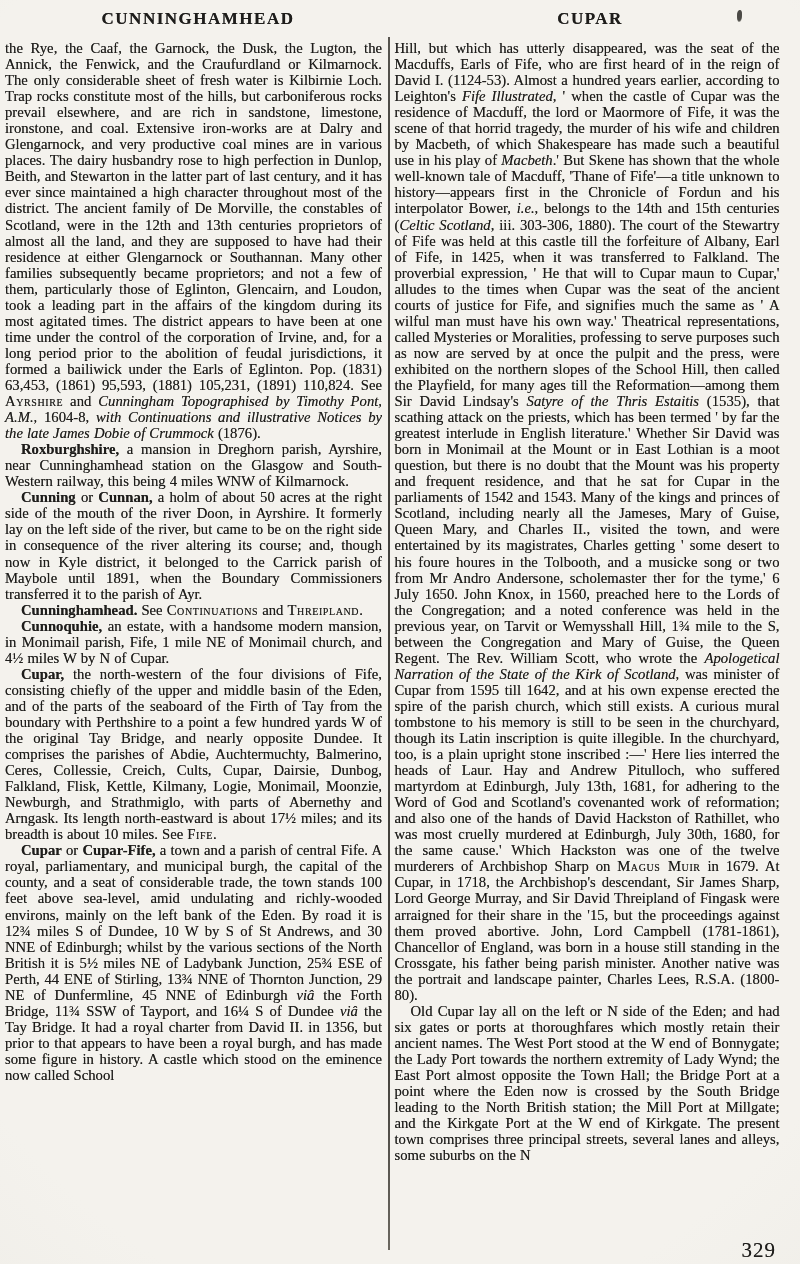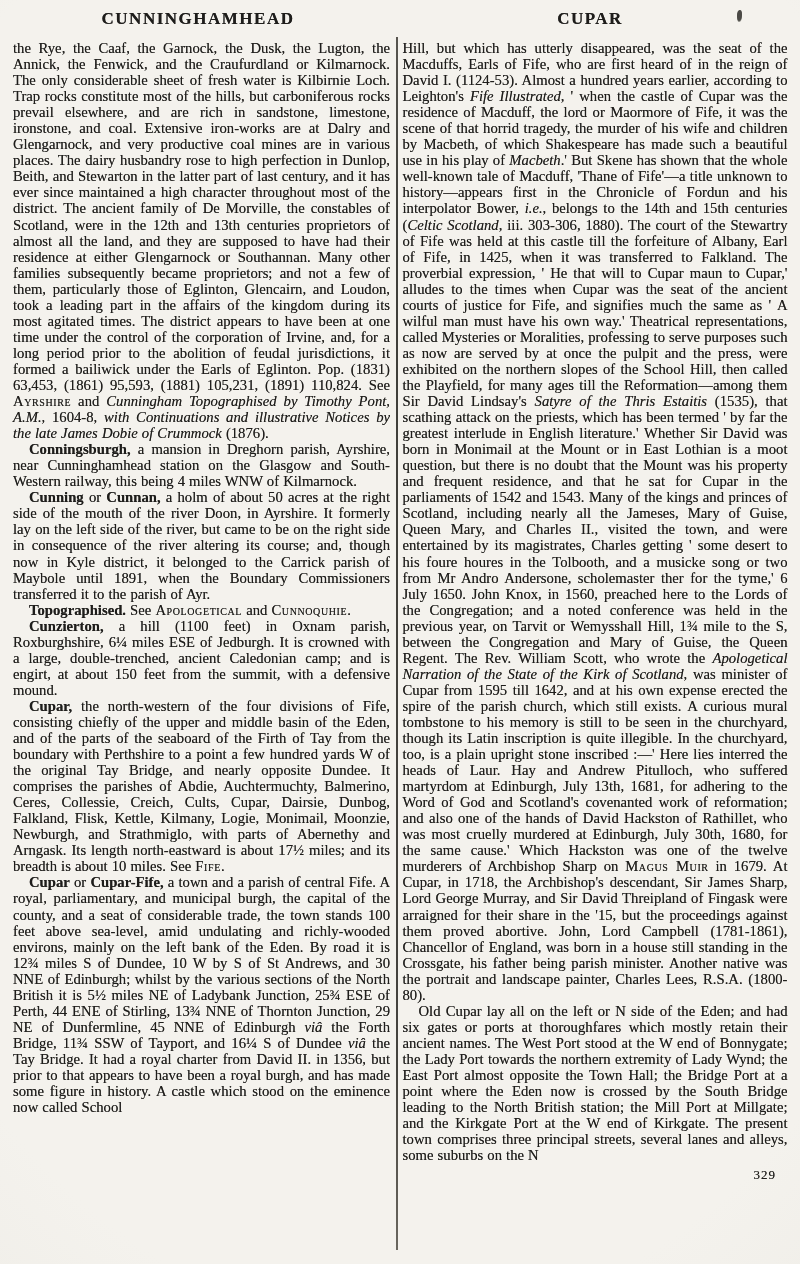--- a/index.html
+++ b/index.html
@@ -25,21 +25,21 @@
   }
   .running-head.left { left: 0; width: 396px; }
   .running-head.right { left: 400px; width: 380px; }
   .ink-spot {
     position: absolute; left: 737px; top: 10px;
     width: 5px; height: 11px; border-radius: 50% 40% 55% 45%;
     background: #4b4a46;
     box-shadow: 0 1px 0 rgba(70,70,65,0.6);
   }
   .columns {
-    position: absolute; top: 40px; left: 13px;
+    position: absolute; top: 40px; left: 5px;
     width: 780px; height: 1216px;
     display: flex;
   }
   .col {
     font-size: 14.7px; line-height: 16.05px;
     text-align: justify;
     text-shadow: 0 0 0.45px rgba(25,25,22,0.65);
     word-spacing: 0.4px;
   }
   .col-left { width: 377px; }
@@ -48,44 +48,44 @@
     width: 1.5px; flex-shrink: 0;
     margin: -3px 5px 6px 6px;
     background: linear-gradient(#57554f, #3f3e3a 15%, #45433e 85%, #6a675f);
   }
   .para { margin: 0; }
   .para.indent { text-indent: 16px; }
   .b { font-weight: bold; }
   .i { font-style: italic; }
   .sc { font-variant: small-caps; letter-spacing: 0.6px; }
   .page-number {
-    position: absolute; right: 24px; top: 1167px;
-    font-size: 13px; letter-spacing: 1px;
+    position: absolute; right: 24px; top: 1238px;
+    font-size: 21px; letter-spacing: 1px;
     text-shadow: 0 0 0.45px rgba(25,25,22,0.65);
   }
 </style>
 </head>
 <body>
 
 <div class="scan-page">
 
   <div class="running-heads">
     <div class="running-head left">CUNNINGHAMHEAD</div>
     <div class="running-head right">CUPAR</div>
   </div>
 
   <div class="ink-spot"></div>
 
   <div class="columns">
     <div class="col col-left">
         <p class="para">the Rye, the Caaf, the Garnock, the Dusk, the Lugton, the Annick, the Fenwick, and the Craufurdland or Kilmarnock.  The only considerable sheet of fresh water is Kilbirnie Loch.  Trap rocks constitute most of the hills, but carboniferous rocks prevail elsewhere, and are rich in sandstone, limestone, ironstone, and coal. Extensive iron-works are at Dalry and Glengarnock, and very productive coal mines are in various places.  The dairy husbandry rose to high perfection in Dunlop, Beith, and Stewarton in the latter part of last century, and it has ever since maintained a high character throughout most of the district.  The ancient family of De Morville, the constables of Scotland, were in the 12th and 13th centuries proprietors of almost all the land, and they are supposed to have had their residence at either Glengarnock or Southannan.  Many other families subsequently became proprietors; and not a few of them, particularly those of Eglinton, Glencairn, and Loudon, took a leading part in the affairs of the kingdom during its most agitated times.  The district appears to have been at one time under the control of the corporation of Irvine, and, for a long period prior to the abolition of feudal jurisdictions, it formed a bailiwick under the Earls of Eglinton.  Pop. (1831) 63,453, (1861) 95,593, (1881) 105,231, (1891) 110,824.  See <span class="sc">Ayrshire</span> and <span class="i">Cunningham Topographised by Timothy Pont, A.M.,</span> 1604-8, <span class="i">with Continuations and illustrative Notices by the late James Dobie of Crummock</span> (1876).</p>
-        <p class="para indent"><span class="b">Conningsburgh,</span> a mansion in Dreghorn parish, Ayrshire, near Cunninghamhead station on the Glasgow and South-Western railway, this being 4 miles WNW of Kilmarnock.</p>
+        <p class="para indent"><span class="b">Roxburghshire,</span> a mansion in Dreghorn parish, Ayrshire, near Cunninghamhead station on the Glasgow and South-Western railway, this being 4 miles WNW of Kilmarnock.</p>
         <p class="para indent"><span class="b">Cunning</span> or <span class="b">Cunnan,</span> a holm of about 50 acres at the right side of the mouth of the river Doon, in Ayrshire. It formerly lay on the left side of the river, but came to be on the right side in consequence of the river altering its course; and, though now in Kyle district, it belonged to the Carrick parish of Maybole until 1891, when the Boundary Commissioners transferred it to the parish of Ayr.</p>
-        <p class="para indent"><span class="b">Topographised.</span>  See <span class="sc">Apologetical</span> and <span class="sc">Cunnoquhie</span>.</p>
-        <p class="para indent"><span class="b">Cunzierton,</span> a hill (1100 feet) in Oxnam parish, Roxburghshire, 6¼ miles ESE of Jedburgh.  It is crowned with a large, double-trenched, ancient Caledonian camp; and is engirt, at about 150 feet from the summit, with a defensive mound.</p>
+        <p class="para indent"><span class="b">Cunninghamhead.</span>  See <span class="sc">Continuations</span> and <span class="sc">Threipland</span>.</p>
+        <p class="para indent"><span class="b">Cunnoquhie,</span> an estate, with a handsome modern mansion, in Monimail parish, Fife, 1 mile NE of Monimail church, and 4½ miles W by N of Cupar.</p>
         <p class="para indent"><span class="b">Cupar,</span> the north-western of the four divisions of Fife, consisting chiefly of the upper and middle basin of the Eden, and of the parts of the seaboard of the Firth of Tay from the boundary with Perthshire to a point a few hundred yards W of the original Tay Bridge, and nearly opposite Dundee.  It comprises the parishes of Abdie, Auchtermuchty, Balmerino, Ceres, Collessie, Creich, Cults, Cupar, Dairsie, Dunbog, Falkland, Flisk, Kettle, Kilmany, Logie, Monimail, Moonzie, Newburgh, and Strathmiglo, with parts of Abernethy and Arngask.  Its length north-eastward is about 17½ miles; and its breadth is about 10 miles.  See <span class="sc">Fife</span>.</p>
         <p class="para indent"><span class="b">Cupar</span> or <span class="b">Cupar-Fife,</span> a town and a parish of central Fife.  A royal, parliamentary, and municipal burgh, the capital of the county, and a seat of considerable trade, the town stands 100 feet above sea-level, amid undulating and richly-wooded environs, mainly on the left bank of the Eden.  By road it is 12¾ miles S of Dundee, 10 W by S of St Andrews, and 30 NNE of Edinburgh; whilst by the various sections of the North British it is 5½ miles NE of Ladybank Junction, 25¾ ESE of Perth, 44 ENE of Stirling, 13¾ NNE of Thornton Junction, 29 NE of Dunfermline, 45 NNE of Edinburgh <span class="i">viâ</span> the Forth Bridge, 11¾ SSW of Tayport, and 16¼ S of Dundee <span class="i">viâ</span> the Tay Bridge.  It had a royal charter from David II. in 1356, but prior to that appears to have been a royal burgh, and has made some figure in history. A castle which stood on the eminence now called School</p>
       </div>
     <div class="col-divider"></div>
     <div class="col col-right">
         <p class="para">Hill, but which has utterly disappeared, was the seat of the Macduffs, Earls of Fife, who are first heard of in the reign of David I. (1124-53).  Almost a hundred years earlier, according to Leighton's <span class="i">Fife Illustrated</span>, ' when the castle of Cupar was the residence of Macduff, the lord or Maormore of Fife, it was the scene of that horrid tragedy, the murder of his wife and children by Macbeth, of which Shakespeare has made such a beautiful use in his play of <span class="i">Macbeth</span>.'  But Skene has shown that the whole well-known tale of Macduff, 'Thane of Fife'—a title unknown to history—appears first in the Chronicle of Fordun and his interpolator Bower, <span class="i">i.e.</span>, belongs to the 14th and 15th centuries (<span class="i">Celtic Scotland</span>, iii. 303-306, 1880).  The court of the Stewartry of Fife was held at this castle till the forfeiture of Albany, Earl of Fife, in 1425, when it was transferred to Falkland.  The proverbial expression, ' He that will to Cupar maun to Cupar,' alludes to the times when Cupar was the seat of the ancient courts of justice for Fife, and signifies much the same as ' A wilful man must have his own way.'  Theatrical representations, called Mysteries or Moralities, professing to serve purposes such as now are served by at once the pulpit and the press, were exhibited on the northern slopes of the School Hill, then called the Playfield, for many ages till the Reformation—among them Sir David Lindsay's <span class="i">Satyre of the Thris Estaitis</span> (1535), that scathing attack on the priests, which has been termed ' by far the greatest interlude in English literature.'  Whether Sir David was born in Monimail at the Mount or in East Lothian is a moot question, but there is no doubt that the Mount was his property and frequent residence, and that he sat for Cupar in the parliaments of 1542 and 1543.  Many of the kings and princes of Scotland, including nearly all the Jameses, Mary of Guise, Queen Mary, and Charles II., visited the town, and were entertained by its magistrates, Charles getting ' some desert to his foure houres in the Tolbooth, and a musicke song or two from Mr Andro Andersone, scholemaster ther for the tyme,' 6 July 1650. John Knox, in 1560, preached here to the Lords of the Congregation; and a noted conference was held in the previous year, on Tarvit or Wemysshall Hill, 1¾ mile to the S, between the Congregation and Mary of Guise, the Queen Regent.  The Rev. William Scott, who wrote the <span class="i">Apologetical Narration of the State of the Kirk of Scotland</span>, was minister of Cupar from 1595 till 1642, and at his own expense erected the spire of the parish church, which still exists.  A curious mural tombstone to his memory is still to be seen in the churchyard, though its Latin inscription is quite illegible.  In the churchyard, too, is a plain upright stone inscribed :—' Here lies interred the heads of Laur. Hay and Andrew Pitulloch, who suffered martyrdom at Edinburgh, July 13th, 1681, for adhering to the Word of God and Scotland's covenanted work of reformation; and also one of the hands of David Hackston of Rathillet, who was most cruelly murdered at Edinburgh, July 30th, 1680, for the same cause.'  Which Hackston was one of the twelve murderers of Archbishop Sharp on <span class="sc">Magus Muir</span> in 1679. At Cupar, in 1718, the Archbishop's descendant, Sir James Sharp, Lord George Murray, and Sir David Threipland of Fingask were arraigned for their share in the '15, but the proceedings against them proved abortive.  John, Lord Campbell (1781-1861), Chancellor of England, was born in a house still standing in the Crossgate, his father being parish minister.  Another native was the portrait and landscape painter, Charles Lees, R.S.A. (1800-80).</p>
         <p class="para indent">Old Cupar lay all on the left or N side of the Eden; and had six gates or ports at thoroughfares which mostly retain their ancient names.  The West Port stood at the W end of Bonnygate; the Lady Port towards the northern extremity of Lady Wynd; the East Port almost opposite the Town Hall; the Bridge Port at a point where the Eden now is crossed by the South Bridge leading to the North British station; the Mill Port at Millgate; and the Kirkgate Port at the W end of Kirkgate.  The present town comprises three principal streets, several lanes and alleys, some suburbs on the N</p>
       </div>
   </div>
 

